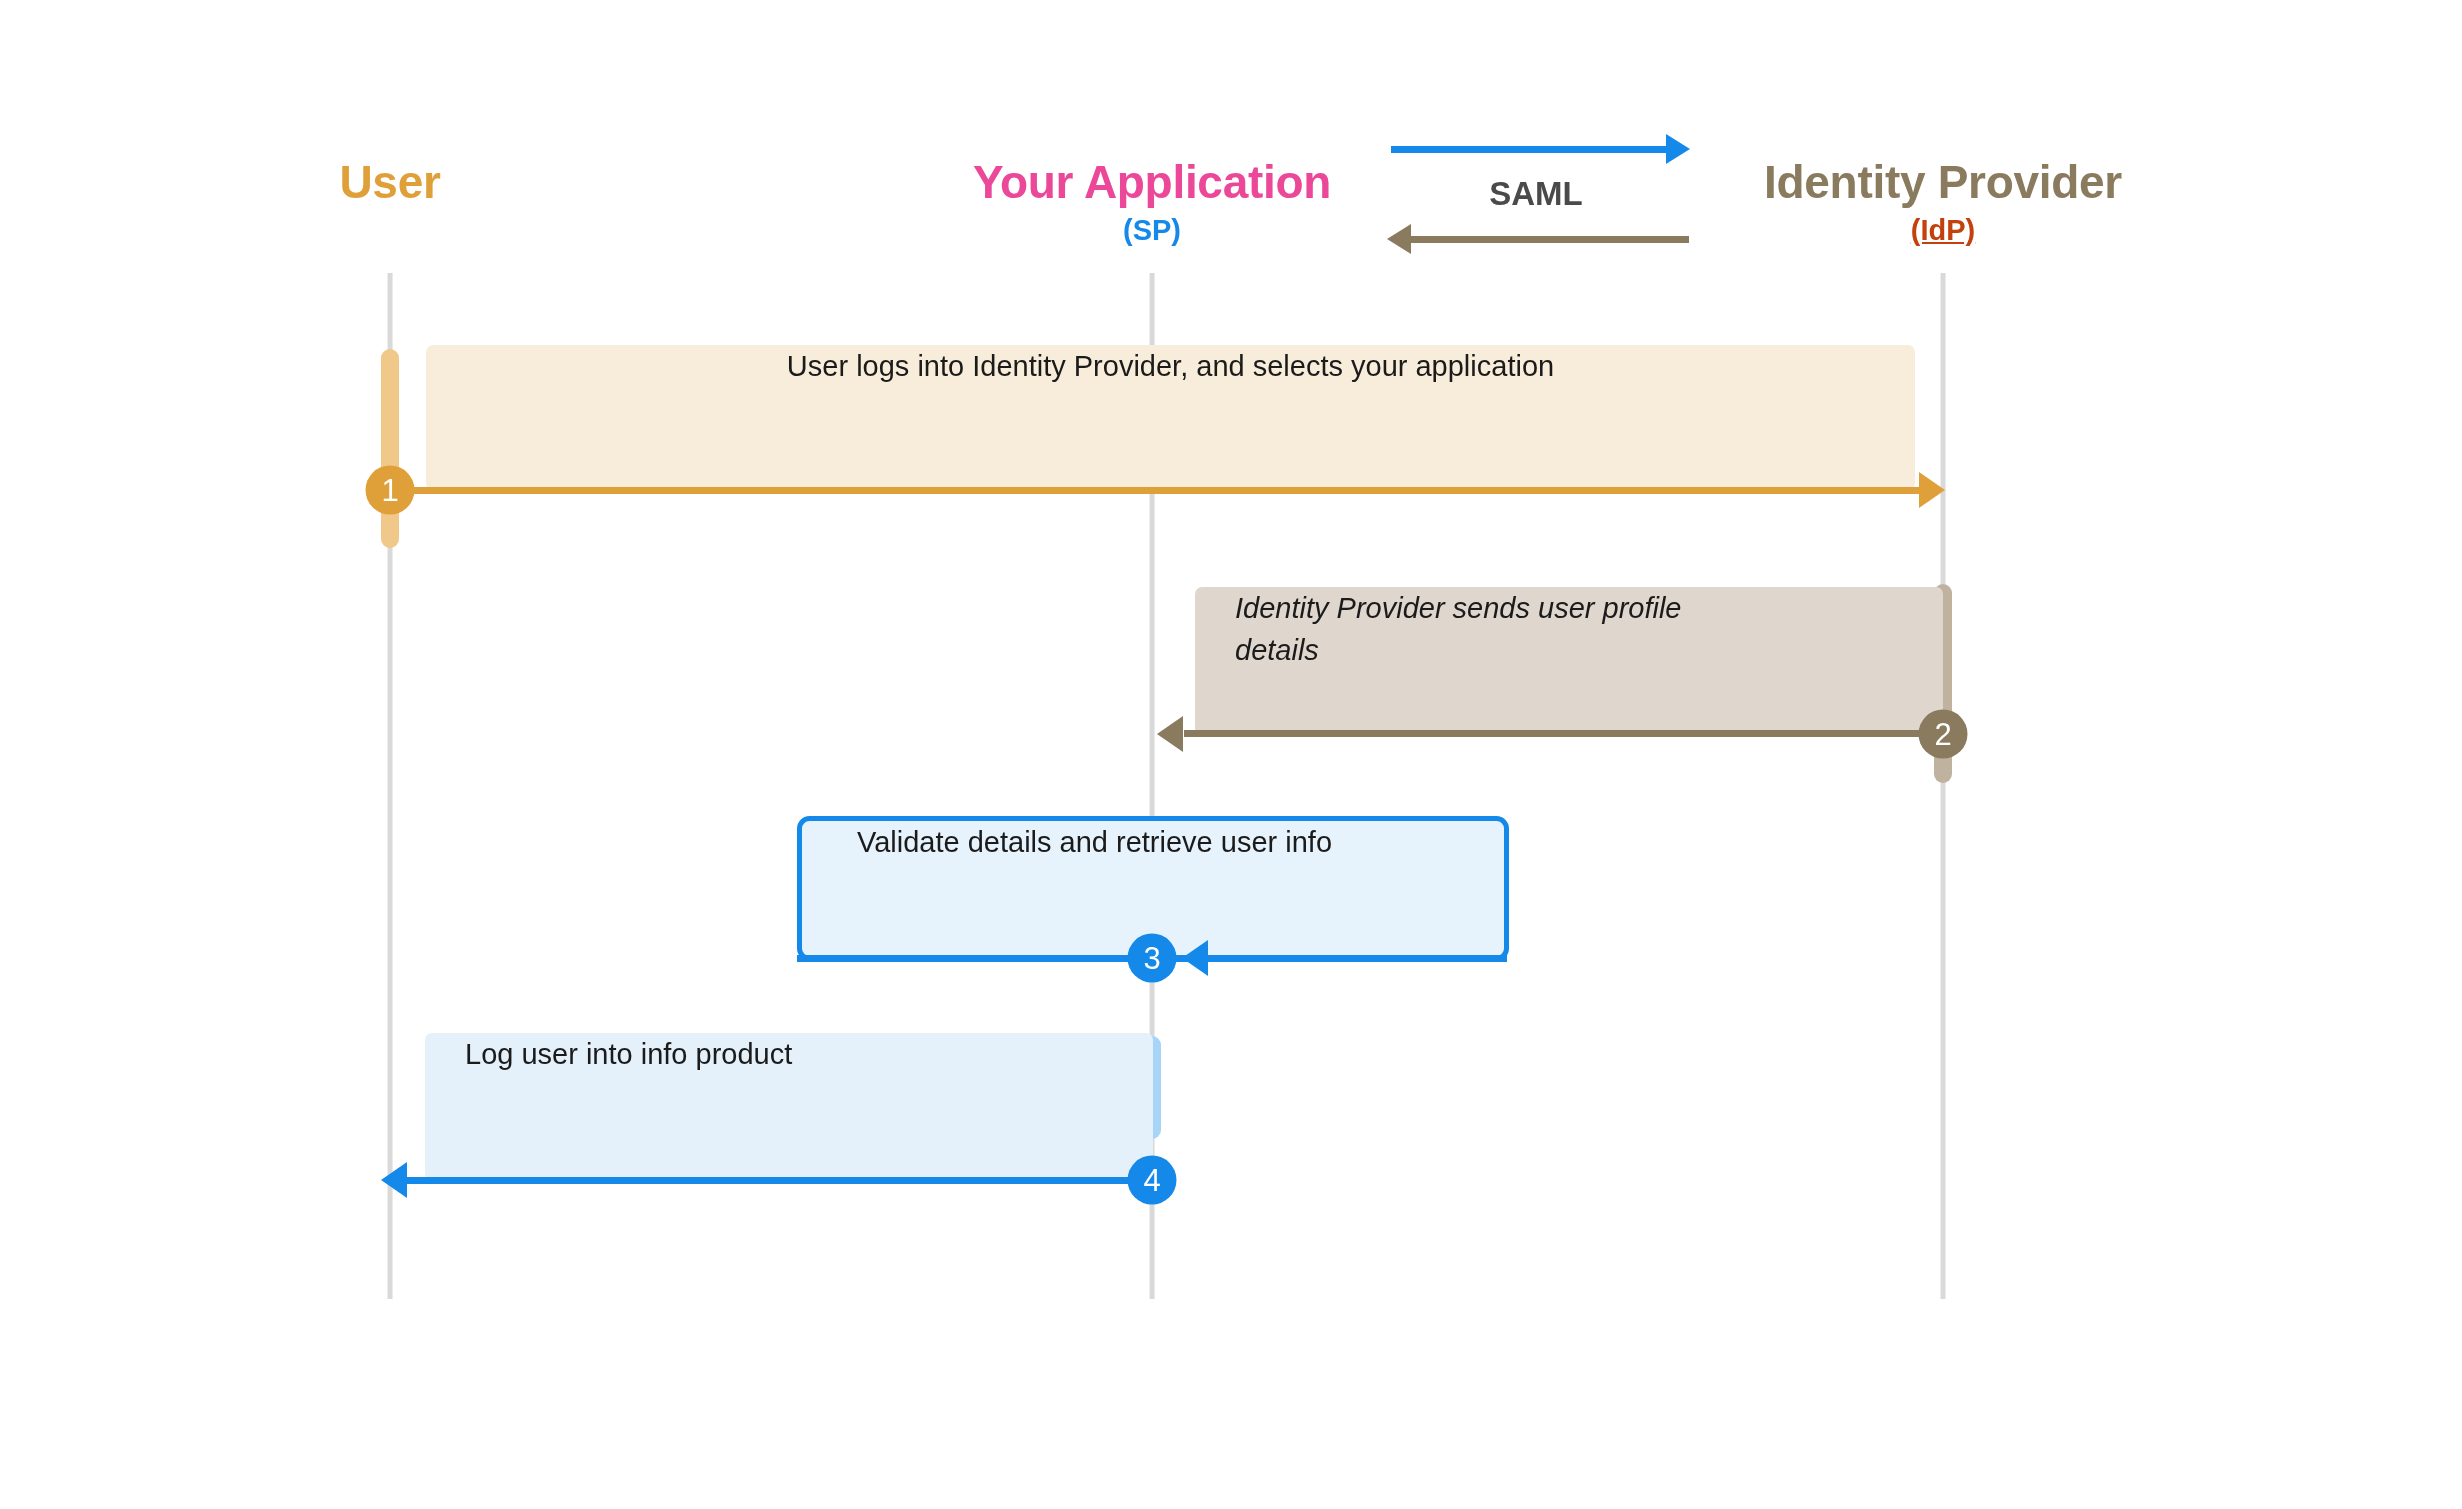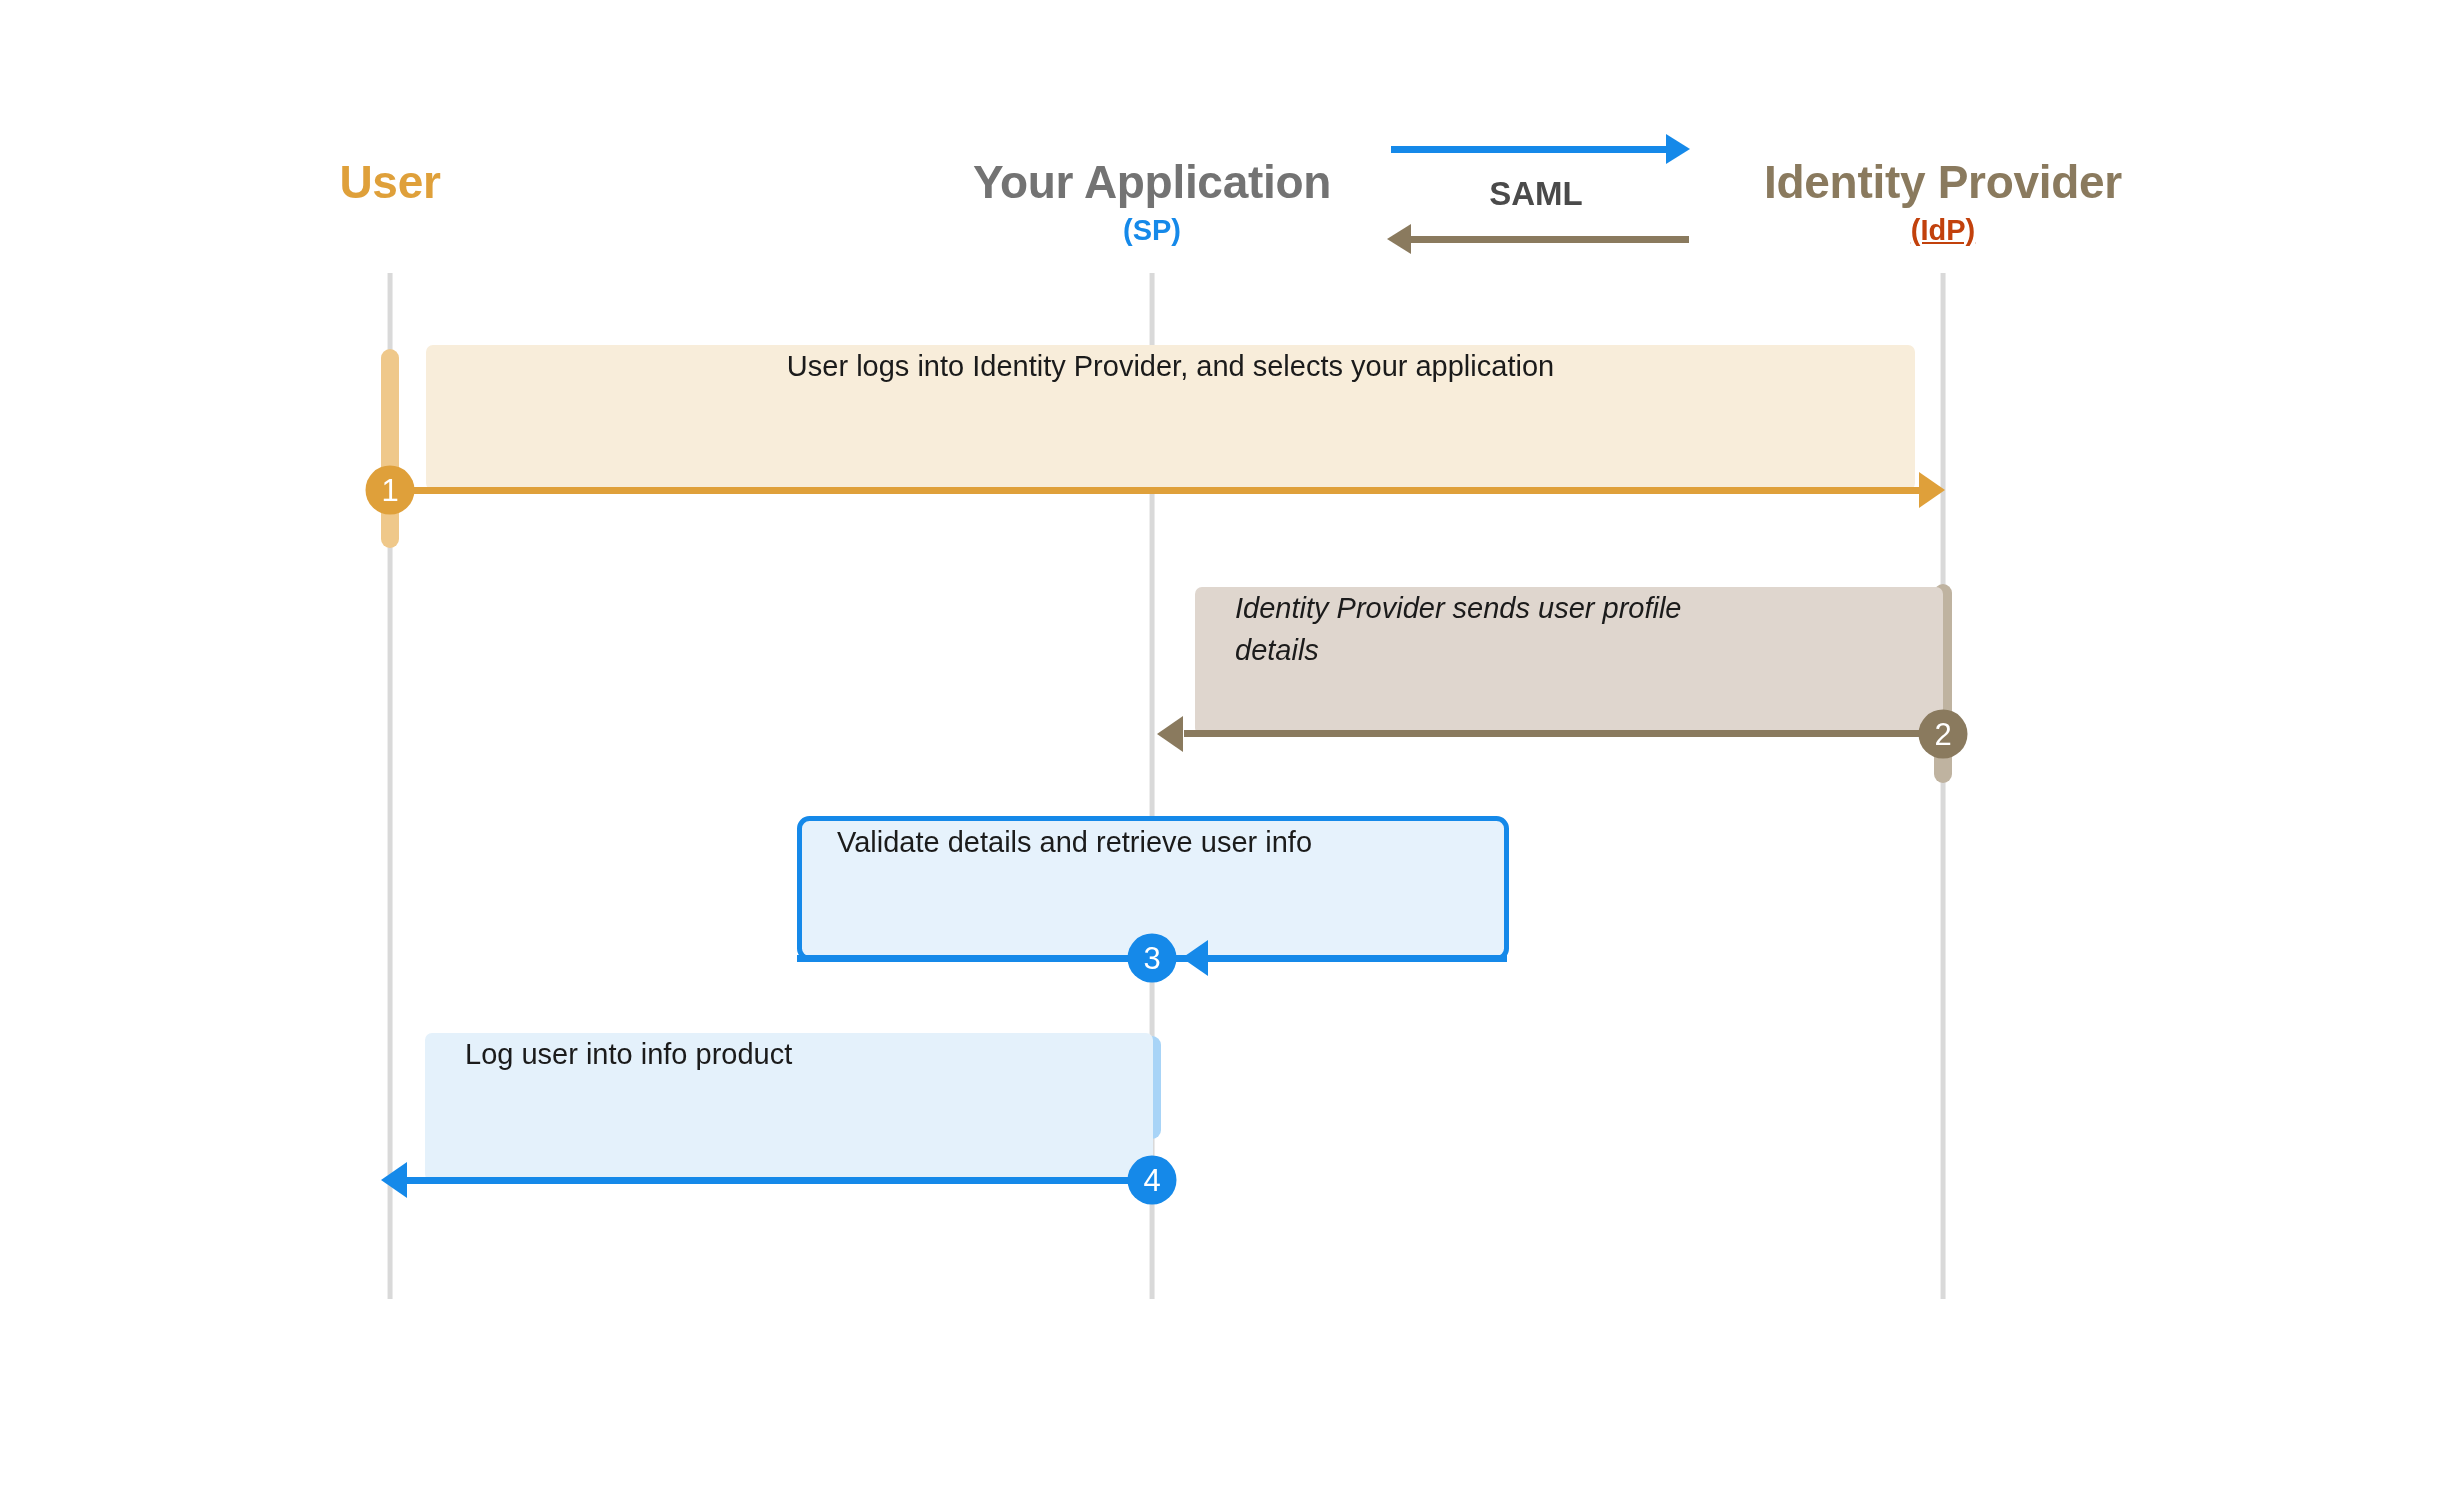--- a/index.html
+++ b/index.html
@@ -32,21 +32,21 @@
     line-height: 1.0;
     letter-spacing: -0.3px;
   }
   .participant .subtitle {
     font-size: 29px;
     font-weight: bold;
     line-height: 1.0;
     margin-top: 11px;
   }
   .p-user   .title { color: #DFA03A; }
-  .p-sp     .title { color: #737373; text-align: right; }
+  .p-sp     .title { color: #ec4899; text-align: right; }
   .p-sp     .subtitle { color: #1589E9; }
   .p-idp    .title { color: #8A7A5E; }
   .p-idp    .subtitle { color: #c2410c; text-decoration: underline; }
 
   
   .lifeline {
     position: absolute;
     width: 4.9px;
     background: #D9D9D9;
     transform: translateX(-50%);
@@ -87,21 +87,21 @@
     background: #DFD6CE;
     border-radius: 7px;
     font-style: italic;
   }
   .band-2 .band-text { padding-left: 40px; }
   .band-3 {
     background: #E6F2FC;
     border: 5.6px solid #1589E9;
     border-radius: 12.5px;
   }
-  .band-3 .band-text { padding-left: 35px; }
+  .band-3 .band-text { padding-left: 35px; margin-left: 20px; }
   .band-4 {
     background: #E4F1FB;
     border-radius: 7px;
   }
   .band-4 .band-text { padding-left: 40px; }
 
   
   .msg-line {
     position: absolute;
     height: 7px;

